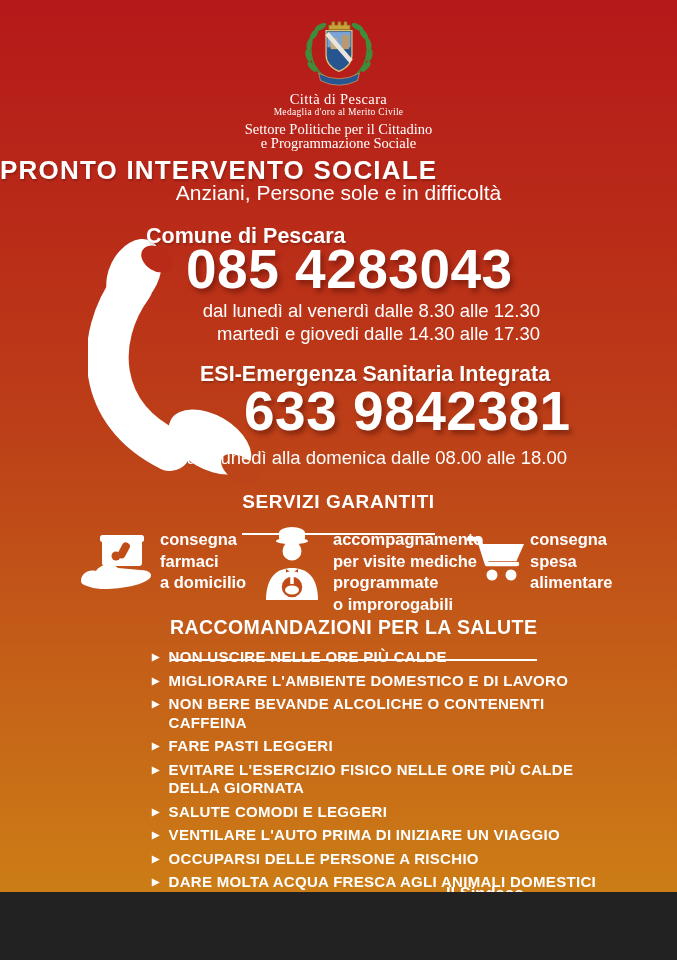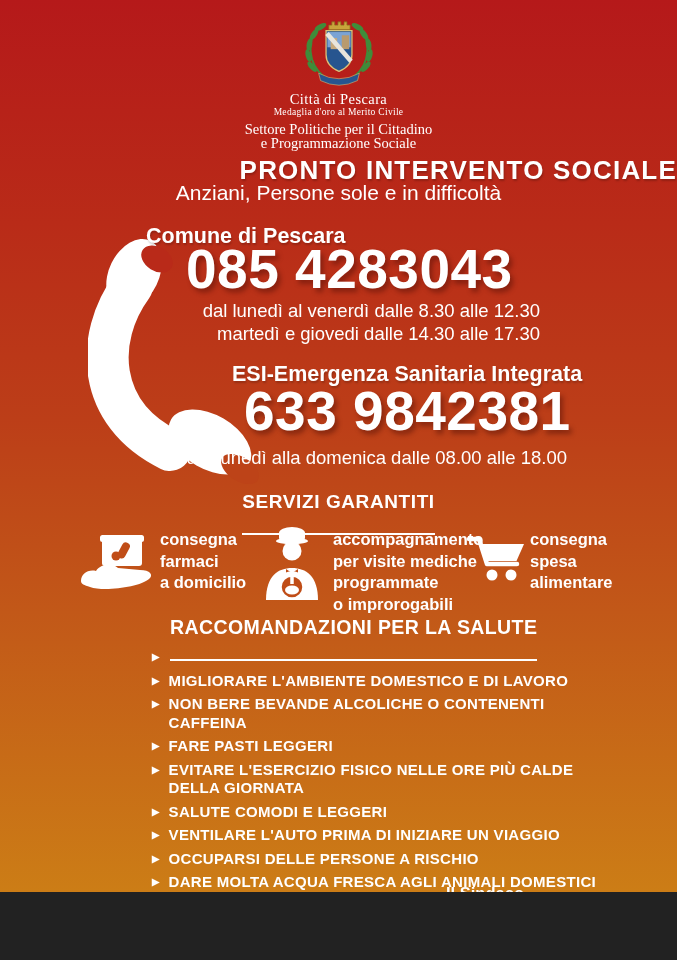--- a/index.html
+++ b/index.html
@@ -10,28 +10,28 @@
     -webkit-font-smoothing:antialiased;
   }
   .abs{position:absolute;}
   
   .crest{left:300px;top:14px;width:78px;height:74px;}
   .city{left:0;right:0;top:91px;text-align:center;font-family:"Liberation Serif",serif;font-size:14.5px;letter-spacing:.4px;}
   .honor{left:0;right:0;top:107px;text-align:center;font-family:"Liberation Serif",serif;font-size:9.5px;letter-spacing:.3px;}
   .dept1{left:0;right:0;top:121px;text-align:center;font-family:"Liberation Serif",serif;font-size:14.5px;}
   .dept2{left:0;right:0;top:135px;text-align:center;font-family:"Liberation Serif",serif;font-size:14.5px;}
   
-  .title{left:0;right:0;top:155px;text-align:right;font-size:26px;font-weight:bold;letter-spacing:1.2px;text-shadow:1px 2px 2px rgba(0,0,0,.2);}
+  .title{left:0;right:0;top:155px;text-align:left;font-size:26px;font-weight:bold;letter-spacing:1.2px;text-shadow:1px 2px 2px rgba(0,0,0,.2);}
   .subtitle{left:0;right:0;top:181px;text-align:center;font-size:21px;}
   
   .phone-icon{left:88px;top:228px;width:172px;height:258px;}
   .lbl1{left:146px;top:224px;font-size:21.5px;font-weight:bold;text-shadow:1px 2px 2px rgba(0,0,0,.2);}
   .num1{left:186px;top:242px;font-size:55px;font-weight:bold;letter-spacing:.5px;line-height:1;text-shadow:3px 4px 5px rgba(70,12,4,.45);}
   .hours12{right:137px;top:300px;text-align:right;font-size:18.5px;line-height:22.5px;}
-  .lbl2{left:200px;top:362px;font-size:21.5px;font-weight:bold;text-shadow:1px 2px 2px rgba(0,0,0,.2);margin-left:32px;}
+  .lbl2{left:200px;top:362px;font-size:21.5px;font-weight:bold;text-shadow:1px 2px 2px rgba(0,0,0,.2);}
   .num2{left:244px;top:384px;font-size:55px;font-weight:bold;letter-spacing:.5px;line-height:1;text-shadow:3px 4px 5px rgba(70,12,4,.45);}
   .hours3{right:110px;top:447px;font-size:18.5px;}
   
   .svc-head{left:0;right:0;top:491px;text-align:center;font-size:19px;font-weight:bold;letter-spacing:.6px;}
   .underl{display:inline-block;border-bottom:2.5px solid #fff;padding-bottom:20px;}
   .svc-icon1{left:78px;top:530px;width:84px;height:64px;}
   .svc-icon2{left:260px;top:524px;width:64px;height:76px;}
   .svc-icon3{left:466px;top:532px;width:62px;height:58px;}
   .svc-label{font-size:16.5px;font-weight:bold;line-height:21.5px;white-space:pre-line;}
   .svc-t1{left:160px;top:529px;}
@@ -157,20 +157,21 @@
 spesa
 alimentare</div>
 
   <div class="abs rec-head">
     <span class="underl">RACCOMANDAZIONI PER LA SALUTE</span>
   </div>
 
   <ul class="abs rec-list">
     <li>
         <span class="tri">▶</span>
+        <span class="rec-text">NON USCIRE NELLE ORE PIÙ CALDE</span>
       </li>
     <li>
         <span class="tri">▶</span>
         <span class="rec-text">MIGLIORARE L'AMBIENTE DOMESTICO E DI LAVORO</span>
       </li>
     <li>
         <span class="tri">▶</span>
         <span class="rec-text">NON BERE BEVANDE ALCOLICHE O CONTENENTI CAFFEINA</span>
       </li>
     <li>

